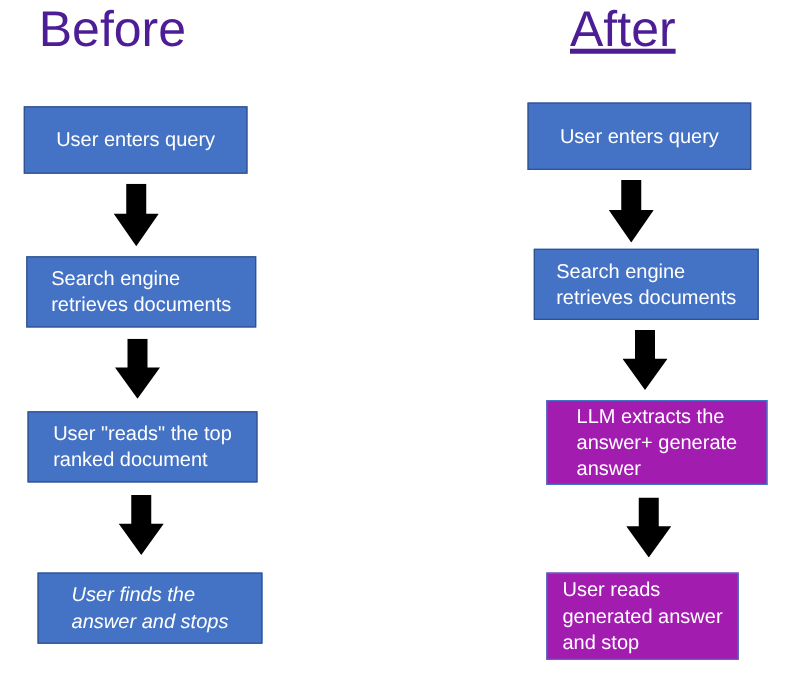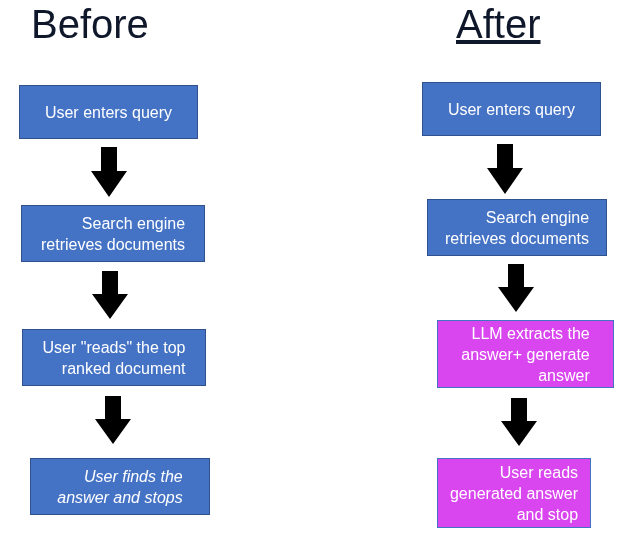--- a/index.html
+++ b/index.html
@@ -16,50 +16,50 @@
     -webkit-font-smoothing: antialiased;
   }
   .canvas {
     position: absolute;
     inset: 0;
     width: 640px;
     height: 544px;
   }
   .col-title {
     position: absolute;
-    color: #0f172a;
+    color: #4c1d95;
     font-size: 40px;
     line-height: 44px;
     font-weight: 400;
     white-space: nowrap;
     letter-spacing: 0px;
   }
   #title-before { left: 31px;  top: 2px; }
   #title-after  { left: 456px; top: 2px; text-decoration: underline; }
 
   .flow-box {
     position: absolute;
     box-sizing: border-box;
     display: flex;
     align-items: center;
     justify-content: center;
-    text-align: right;
+    text-align: left;
     color: #ffffff;
     font-size: 16px;
     line-height: 21px;
     font-weight: 400;
     padding: 2px 6px;
     white-space: pre-line;
   }
   .flow-box.blue {
     background: #4472C4;
     border: 1px solid #2F528F;
   }
   .flow-box.red {
-    background: #d946ef;
+    background: #a21caf;
     border: 1px solid #4472C4;
   }
 
   .arrow {
     position: absolute;
     display: block;
   }
   .arrow svg { display: block; }
 </style>
 </head>

